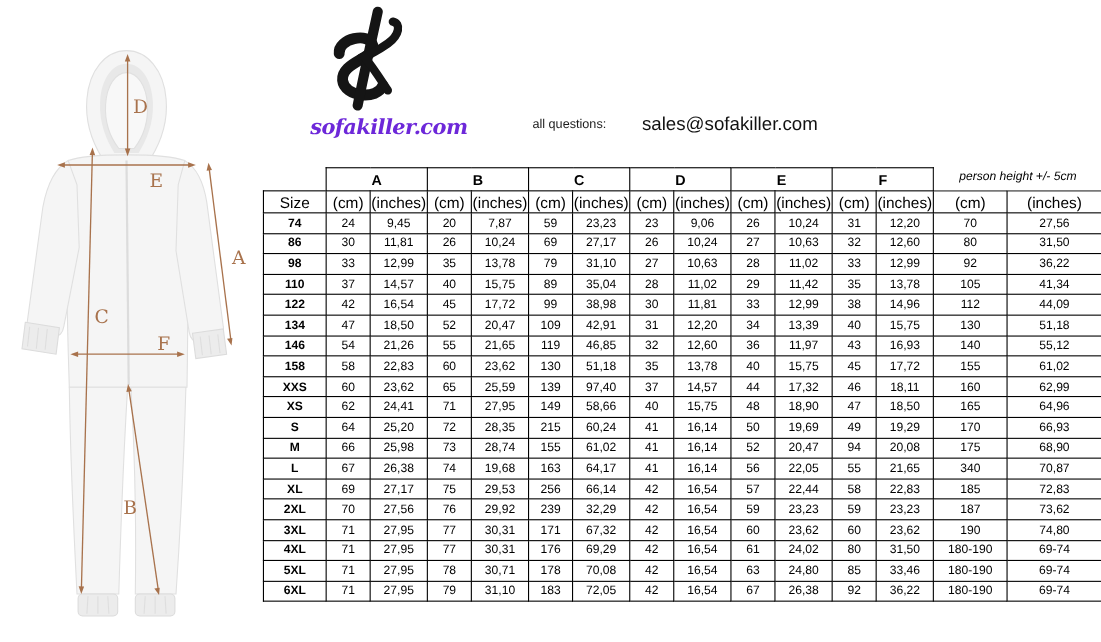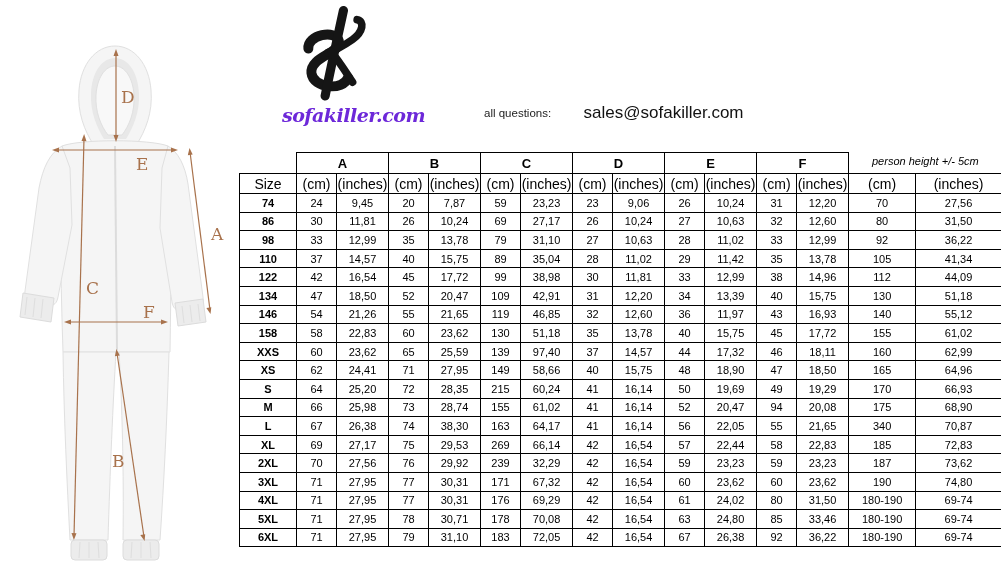--- a/index.html
+++ b/index.html
@@ -404,39 +404,39 @@
             <td>94</td>
             <td>20,08</td>
             <td>175</td>
             <td>68,90</td>
           </tr>
           <tr>
             <td class="size-col">L</td>
             <td>67</td>
             <td>26,38</td>
             <td>74</td>
-            <td>38,30</td>
+            <td>19,68</td>
             <td>163</td>
             <td>64,17</td>
             <td>41</td>
             <td>16,14</td>
             <td>56</td>
             <td>22,05</td>
             <td>55</td>
             <td>21,65</td>
             <td>340</td>
             <td>70,87</td>
           </tr>
           <tr>
             <td class="size-col">XL</td>
             <td>69</td>
             <td>27,17</td>
             <td>75</td>
             <td>29,53</td>
-            <td>269</td>
+            <td>256</td>
             <td>66,14</td>
             <td>42</td>
             <td>16,54</td>
             <td>57</td>
             <td>22,44</td>
             <td>58</td>
             <td>22,83</td>
             <td>185</td>
             <td>72,83</td>
           </tr>

